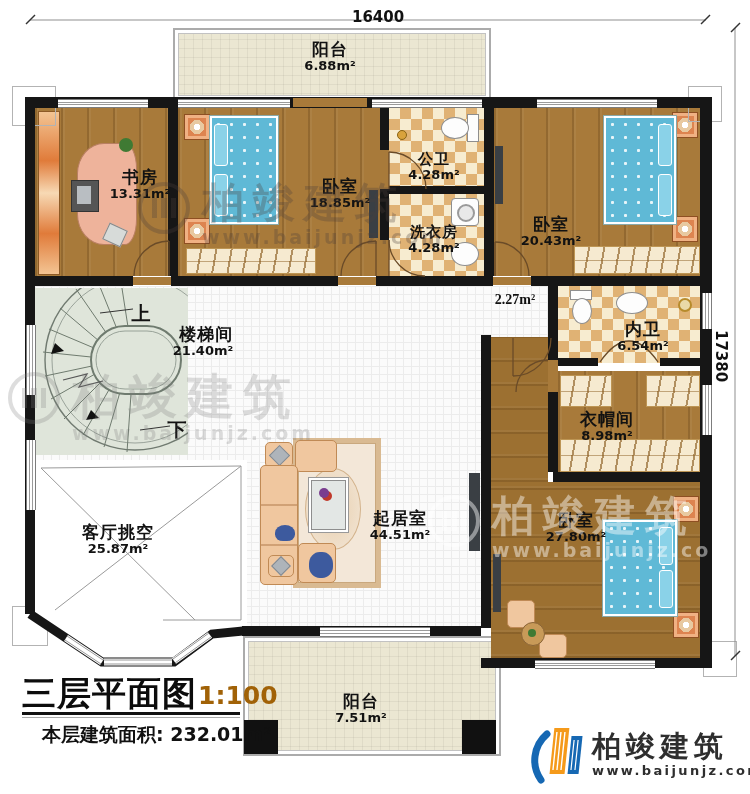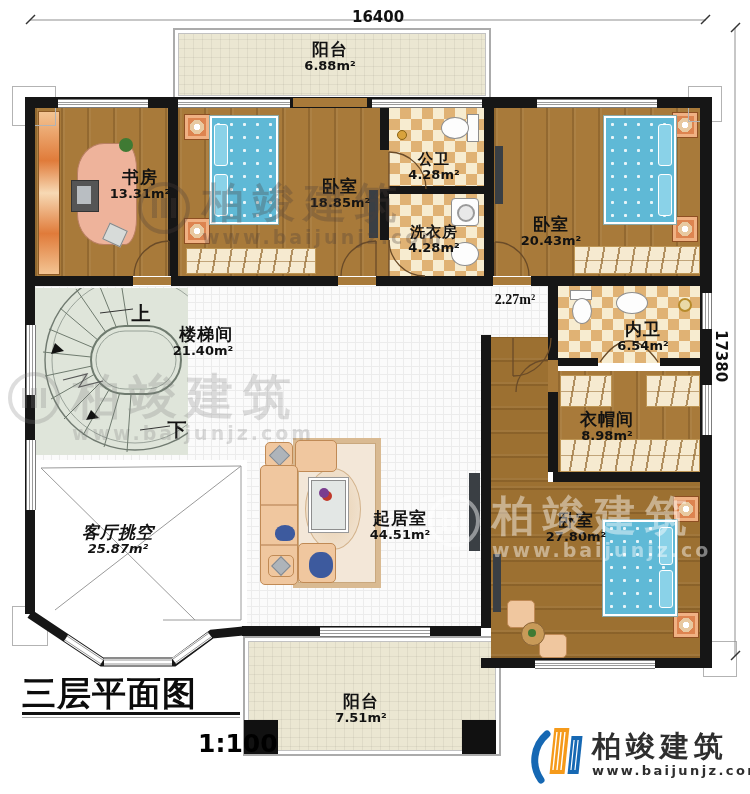--- a/index.html
+++ b/index.html
@@ -48,21 +48,21 @@
   .peach{position:absolute;background:#f0c79f;border:1px solid #c08a55;border-radius:5px;}
   .graycushion{position:absolute;background:#aeb4ba;transform:rotate(45deg);border:1px solid #838990;}
   .whitebox{position:absolute;background:#fdfdfd;border:1px solid #8e8e8e;}
   .wm{position:absolute;z-index:40;pointer-events:none;display:flex;align-items:flex-start;gap:12px;font-weight:800;}
   .wm-glyph{flex:0 0 auto;border:4px solid currentColor;border-radius:50%;width:44px;height:44px;
             display:flex;align-items:center;justify-content:center;}
   .wm-bars{width:24px;height:20px;background:linear-gradient(90deg,currentColor 0 5px,transparent 5px 9px,currentColor 9px 15px,transparent 15px 19px,currentColor 19px 24px);}
   .wm-cn{font-size:42px;letter-spacing:9px;line-height:1;}
   .wm-url{font-size:19px;letter-spacing:3px;line-height:1;margin-top:4px;}
   .title-cn{position:absolute;left:22px;top:671px;font-size:34px;font-weight:700;color:#0c0c0c;z-index:30;letter-spacing:1px;}
-  .title-scale{position:absolute;left:198px;top:681px;font-size:25px;font-weight:700;color:#000000;z-index:30;margin-top:48px;}
+  .title-scale{position:absolute;left:198px;top:681px;font-size:25px;font-weight:700;color:#a16207;z-index:30;}
   .rule1{position:absolute;left:22px;top:712px;width:218px;height:3px;background:#111;z-index:30;}
   .rule2{position:absolute;left:22px;top:717px;width:218px;height:1px;background:#aaa;z-index:30;}
   .info{position:absolute;z-index:30;font-size:19px;font-weight:700;color:#111;white-space:nowrap;}
   .logo-brand{position:absolute;left:592px;top:727px;font-size:29px;font-weight:800;color:#2e2e2e;letter-spacing:5px;z-index:30;}
   .logo-url{position:absolute;left:592px;top:763px;font-size:13px;font-weight:700;color:#2e2e2e;letter-spacing:2.4px;z-index:30;}
 </style>
 </head>
 <body>
 
 <div id="canvas">
@@ -325,21 +325,21 @@
     <div class="rarea" style="font-size:14px;font-family:Liberation Serif, serif;">2.27m²</div>
   </div>
   <div class="room-label" style="left:643px;top:320px;">
     <div class="rname">内卫</div>
     <div class="rarea">6.54m²</div>
   </div>
   <div class="room-label" style="left:607px;top:410px;">
     <div class="rname">衣帽间</div>
     <div class="rarea">8.98m²</div>
   </div>
-  <div class="room-label" style="left:118px;top:523px;font-style:italic;">
+  <div class="room-label" style="left:118px;top:523px;">
     <div class="rname">客厅挑空</div>
     <div class="rarea">25.87m²</div>
   </div>
   <div class="room-label" style="left:400px;top:509px;">
     <div class="rname">起居室</div>
     <div class="rarea">44.51m²</div>
   </div>
   <div class="room-label" style="left:576px;top:511px;">
     <div class="rname">卧室</div>
     <div class="rarea">27.80m²</div>
@@ -376,20 +376,24 @@
     <div>
       <div class="wm-cn">柏竣建筑</div>
       <div class="wm-url">www.baijunjz.com</div>
     </div>
   </div>
 
   <div class="title-cn">三层平面图</div>
   <div class="title-scale">1:100</div>
   <div class="rule1"></div>
   <div class="rule2"></div>
+  <div class="info" style="left:42px;top:722px;">
+    <span>本层建筑面积:</span>
+    <span>232.01m²</span>
+  </div>
 
   <svg class="abs" style="left:531px;top:722px;z-index:30;" width="56" height="64" viewBox="0 0 56 64">
     <path d="M10,58 C0,44 2,24 16,12" stroke="#1668b3" stroke-width="7" fill="none" stroke-linecap="round"></path>
     <g transform="skewX(-6) translate(4,0)">
       <rect x="20" y="6" width="15" height="46" fill="#f59a1a"></rect>
       <path d="M23,10 V48 M27,10 V48 M31,10 V48" stroke="#fff" stroke-width="1.4"></path>
       <rect x="38" y="14" width="11" height="38" fill="#1668b3"></rect>
       <path d="M41,18 V48 M45,18 V48" stroke="#fff" stroke-width="1.2"></path>
     </g>
   </svg>

